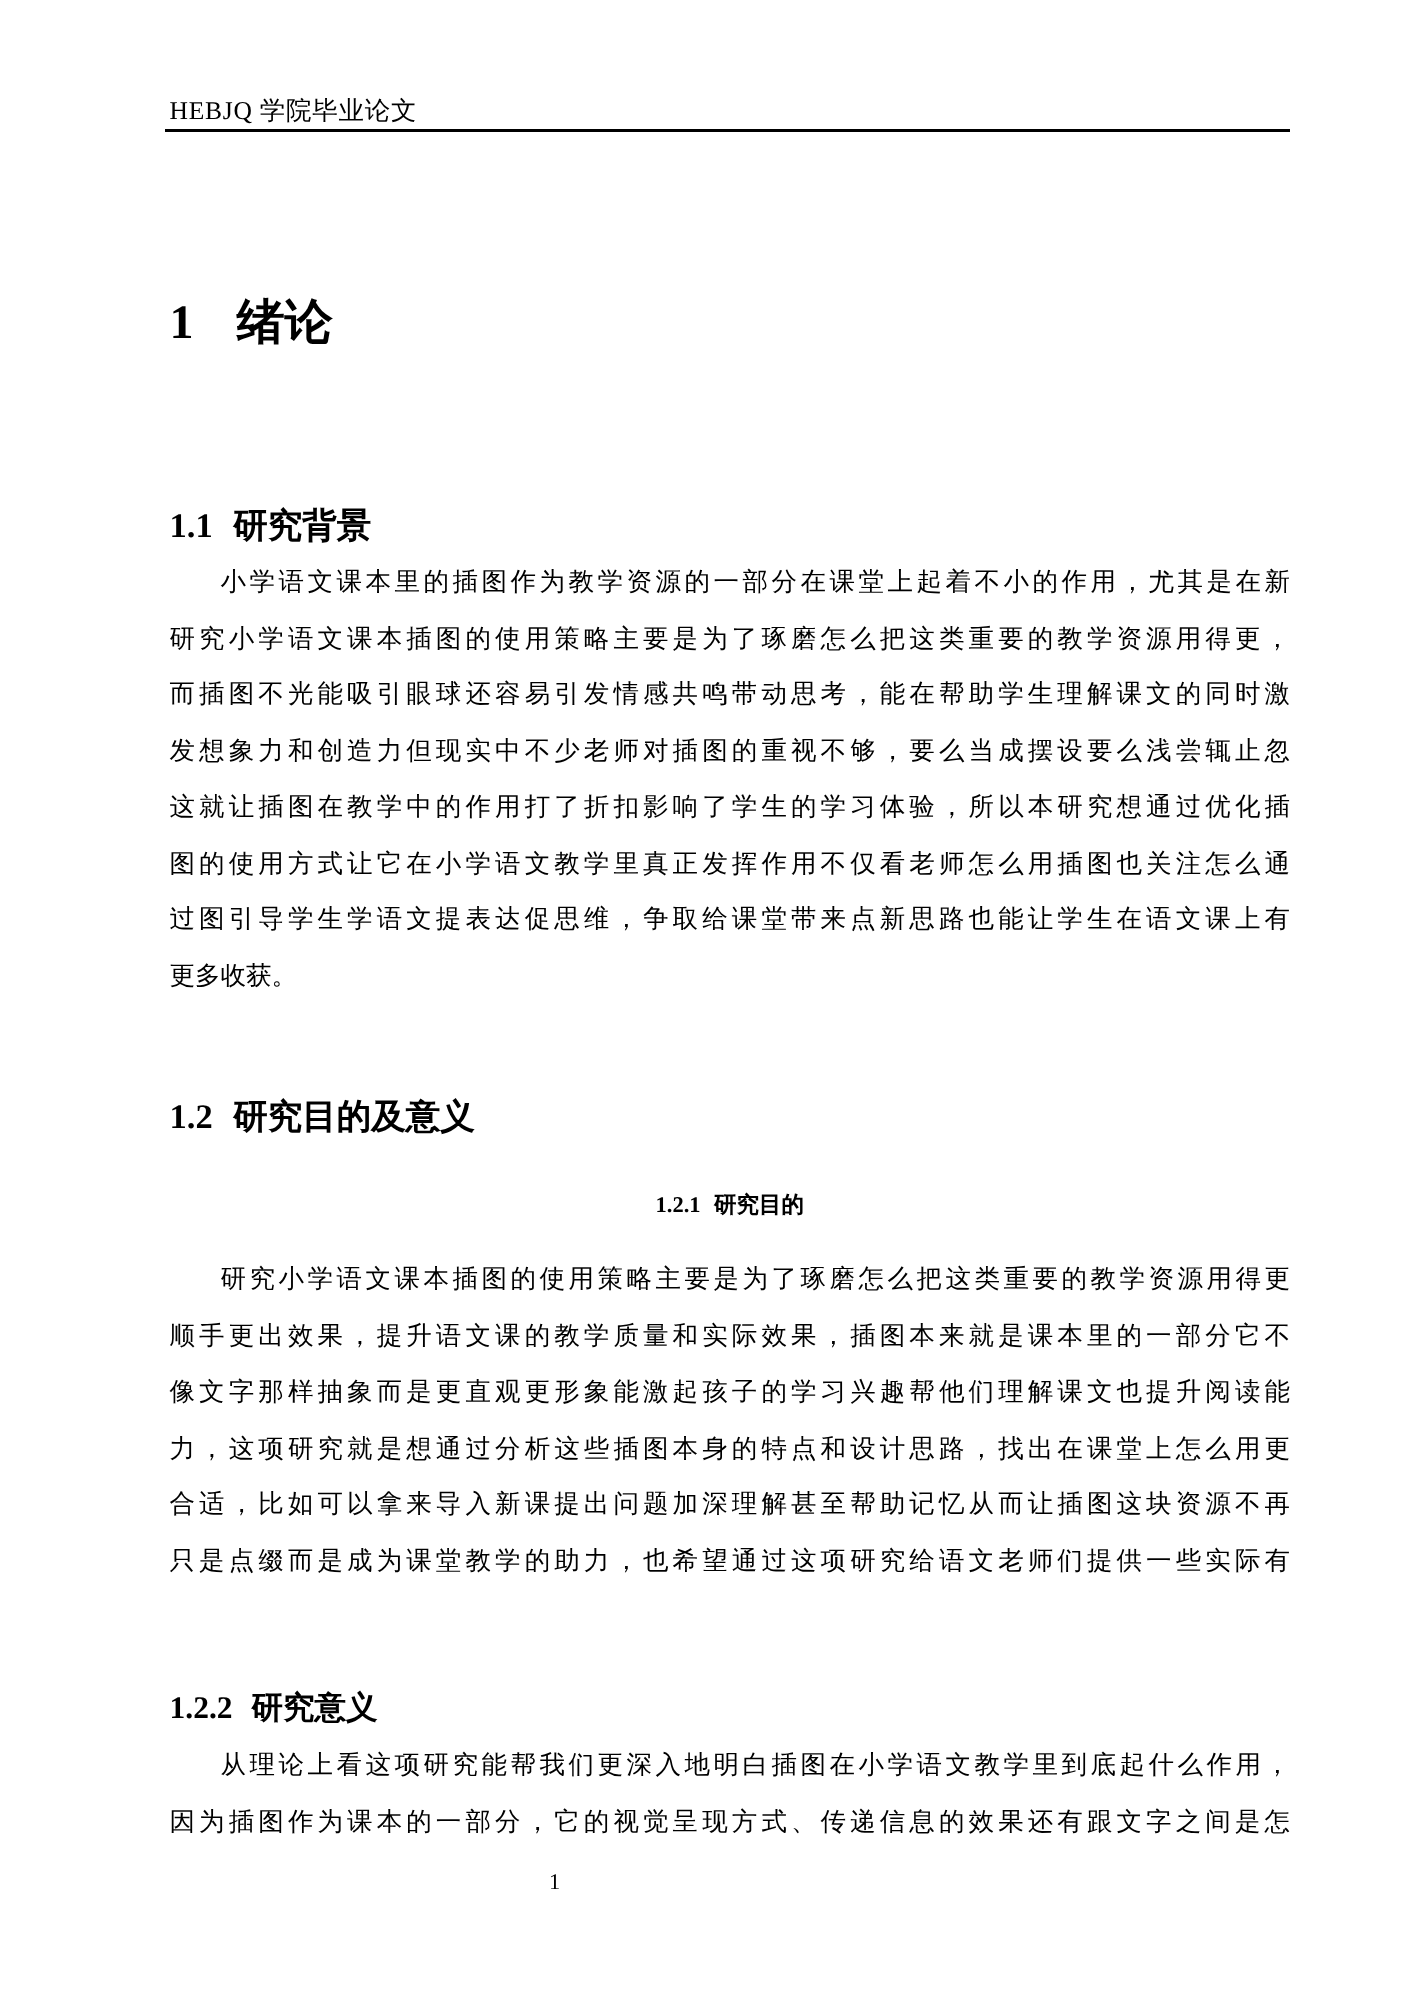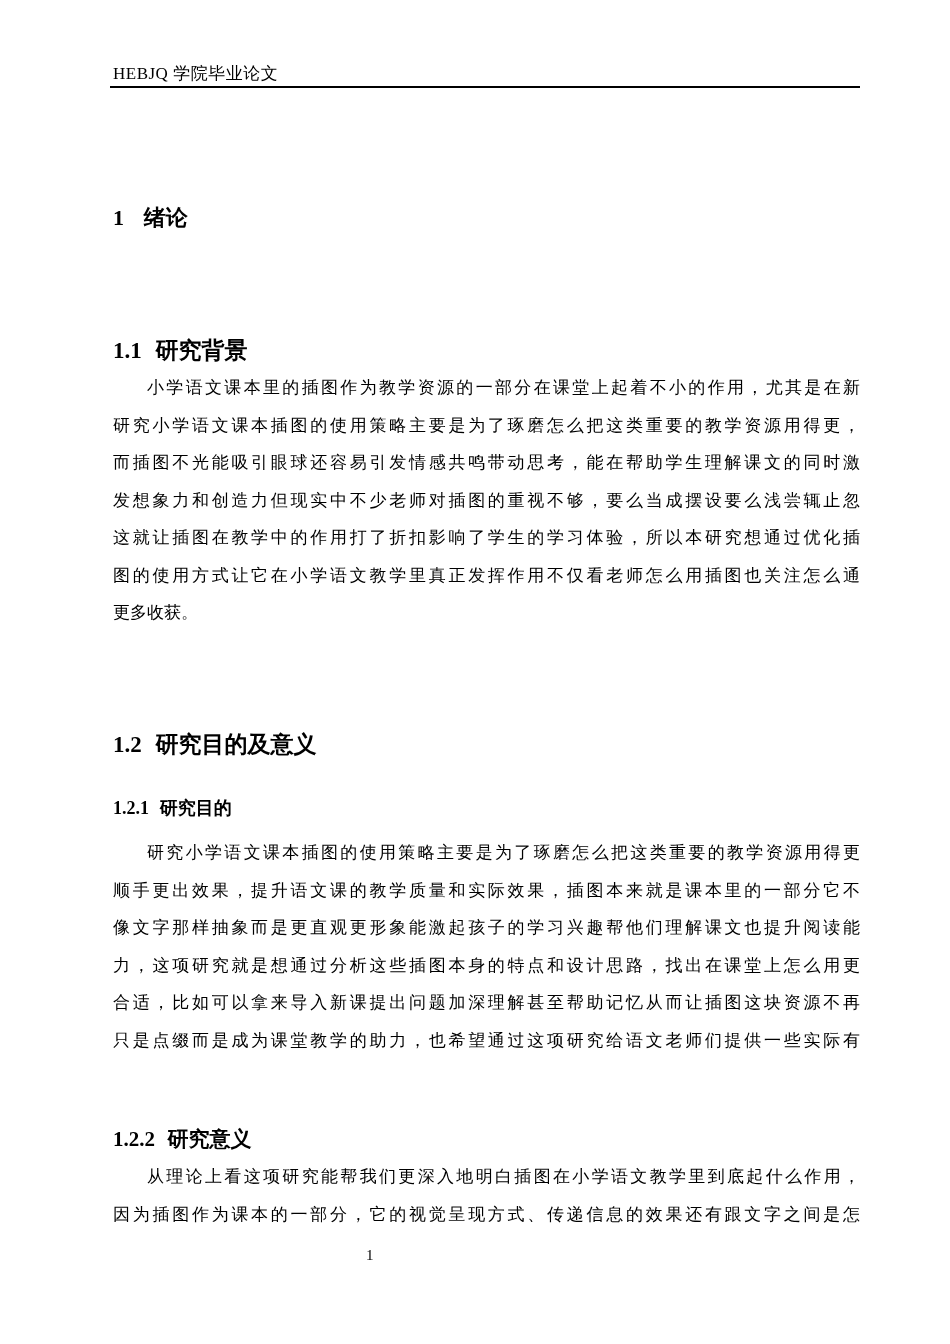--- a/index.html
+++ b/index.html
@@ -40,25 +40,25 @@
     width: 747px;
     font-weight: bold;
     font-family: "Liberation Sans", "DejaVu Sans", sans-serif;
     line-height: 1.2;
     white-space: nowrap;
   }
   .heading .h-num {
     font-family: "Liberation Serif", "DejaVu Serif", serif;
     font-weight: bold;
   }
-  .chapter      { top: 182px; font-size: 22px; margin-top: 23px; }
+  .chapter      { top: 172px; font-size: 32px; margin-top: 23px; }
   .chapter .h-num { margin-right: 0.9em; }
   .sec-1-1      { top: 318px; font-size: 23px; }
   .sec-1-2      { top: 712px; font-size: 23px; }
-  .sec-1-2-1    { top: 780px; font-size: 18px; }
+  .sec-1-2-1    { top: 780px; font-size: 15px; text-align: center; }
   .sec-1-2-2    { top: 1105px; font-size: 21px; }
   .sec-1-1 .h-num, .sec-1-2 .h-num, .sec-1-2-1 .h-num, .sec-1-2-2 .h-num { margin-right: 0.6em; }
 
   
   .para {
     position: absolute;
     left: 113px;
     width: 747px;
     font-size: 17px;
     line-height: 37.5px;
@@ -95,20 +95,21 @@
 
   <h2 class="heading sec-1-1"><span class="h-num">1.1</span><span>研究背景</span></h2>
 
   <div class="para para-1">
     <div class="line first">小学语文课本里的插图作为教学资源的一部分在课堂上起着不小的作用，尤其是在新</div>
     <div class="line">研究小学语文课本插图的使用策略主要是为了琢磨怎么把这类重要的教学资源用得更，</div>
     <div class="line">而插图不光能吸引眼球还容易引发情感共鸣带动思考，能在帮助学生理解课文的同时激</div>
     <div class="line">发想象力和创造力但现实中不少老师对插图的重视不够，要么当成摆设要么浅尝辄止忽</div>
     <div class="line">这就让插图在教学中的作用打了折扣影响了学生的学习体验，所以本研究想通过优化插</div>
     <div class="line">图的使用方式让它在小学语文教学里真正发挥作用不仅看老师怎么用插图也关注怎么通</div>
+    <div class="line">过图引导学生学语文提表达促思维，争取给课堂带来点新思路也能让学生在语文课上有</div>
     <div class="line last">更多收获。</div>
   </div>
 
   <h2 class="heading sec-1-2"><span class="h-num">1.2</span><span>研究目的及意义</span></h2>
 
   <h3 class="heading sec-1-2-1"><span class="h-num">1.2.1</span><span>研究目的</span></h3>
 
   <div class="para para-2">
     <div class="line first">研究小学语文课本插图的使用策略主要是为了琢磨怎么把这类重要的教学资源用得更</div>
     <div class="line">顺手更出效果，提升语文课的教学质量和实际效果，插图本来就是课本里的一部分它不</div>

